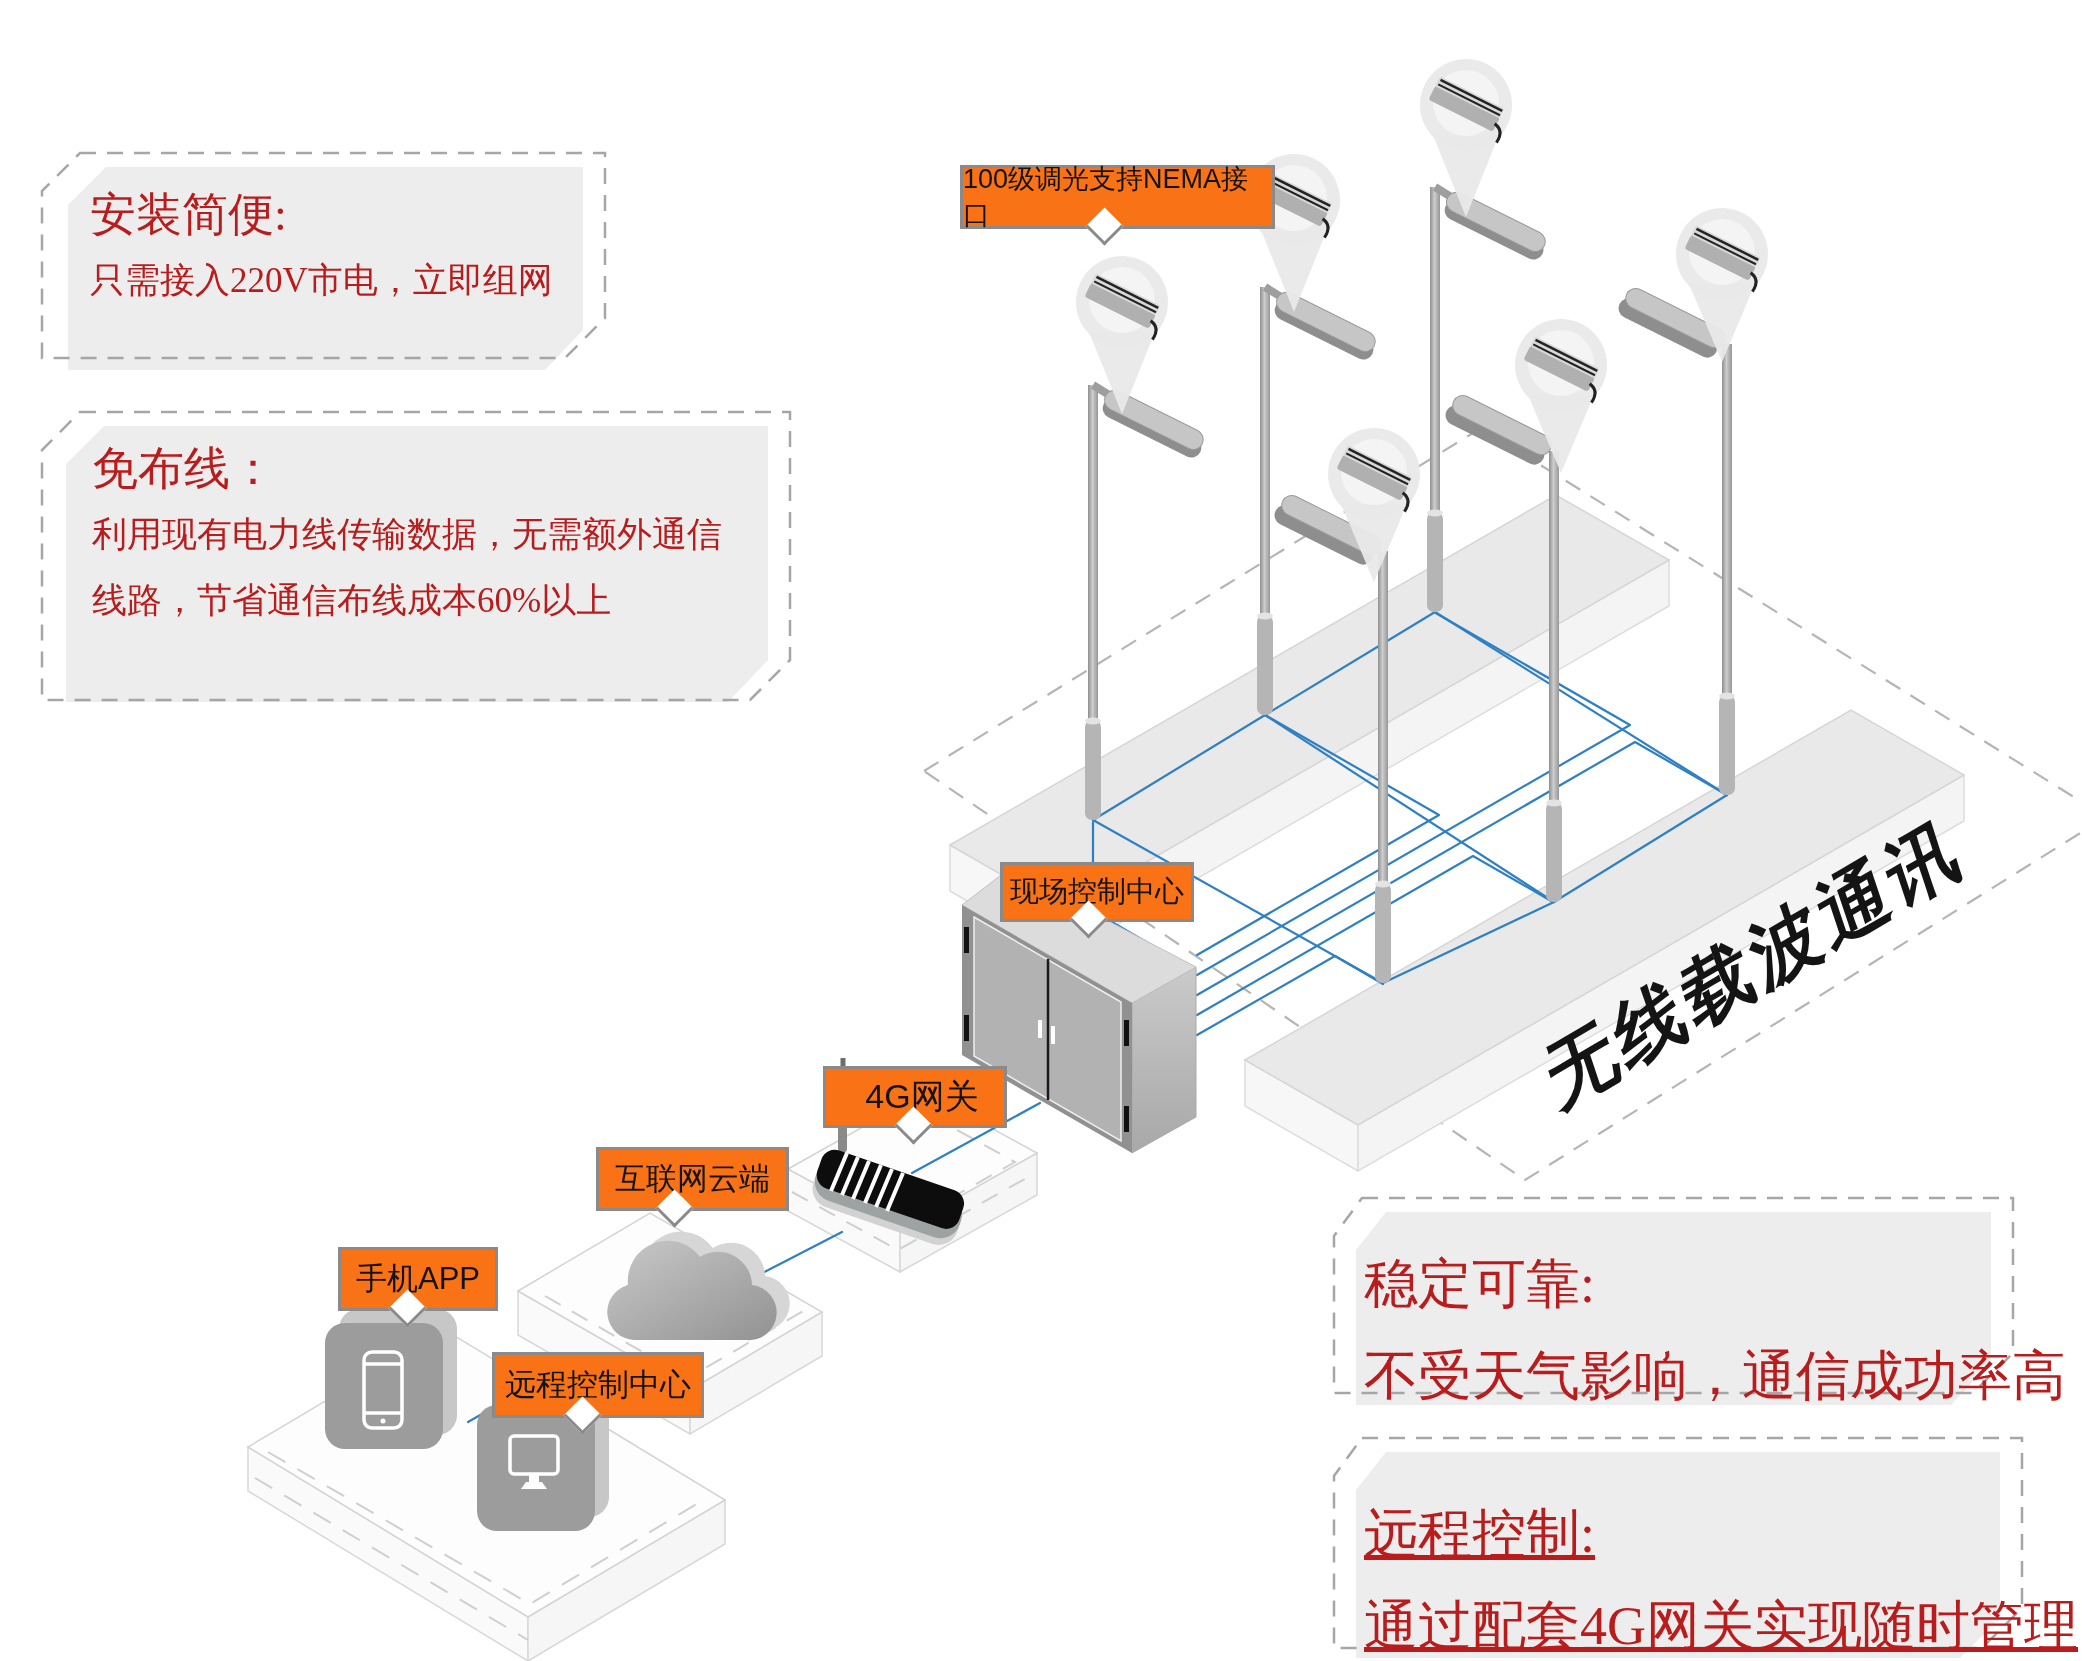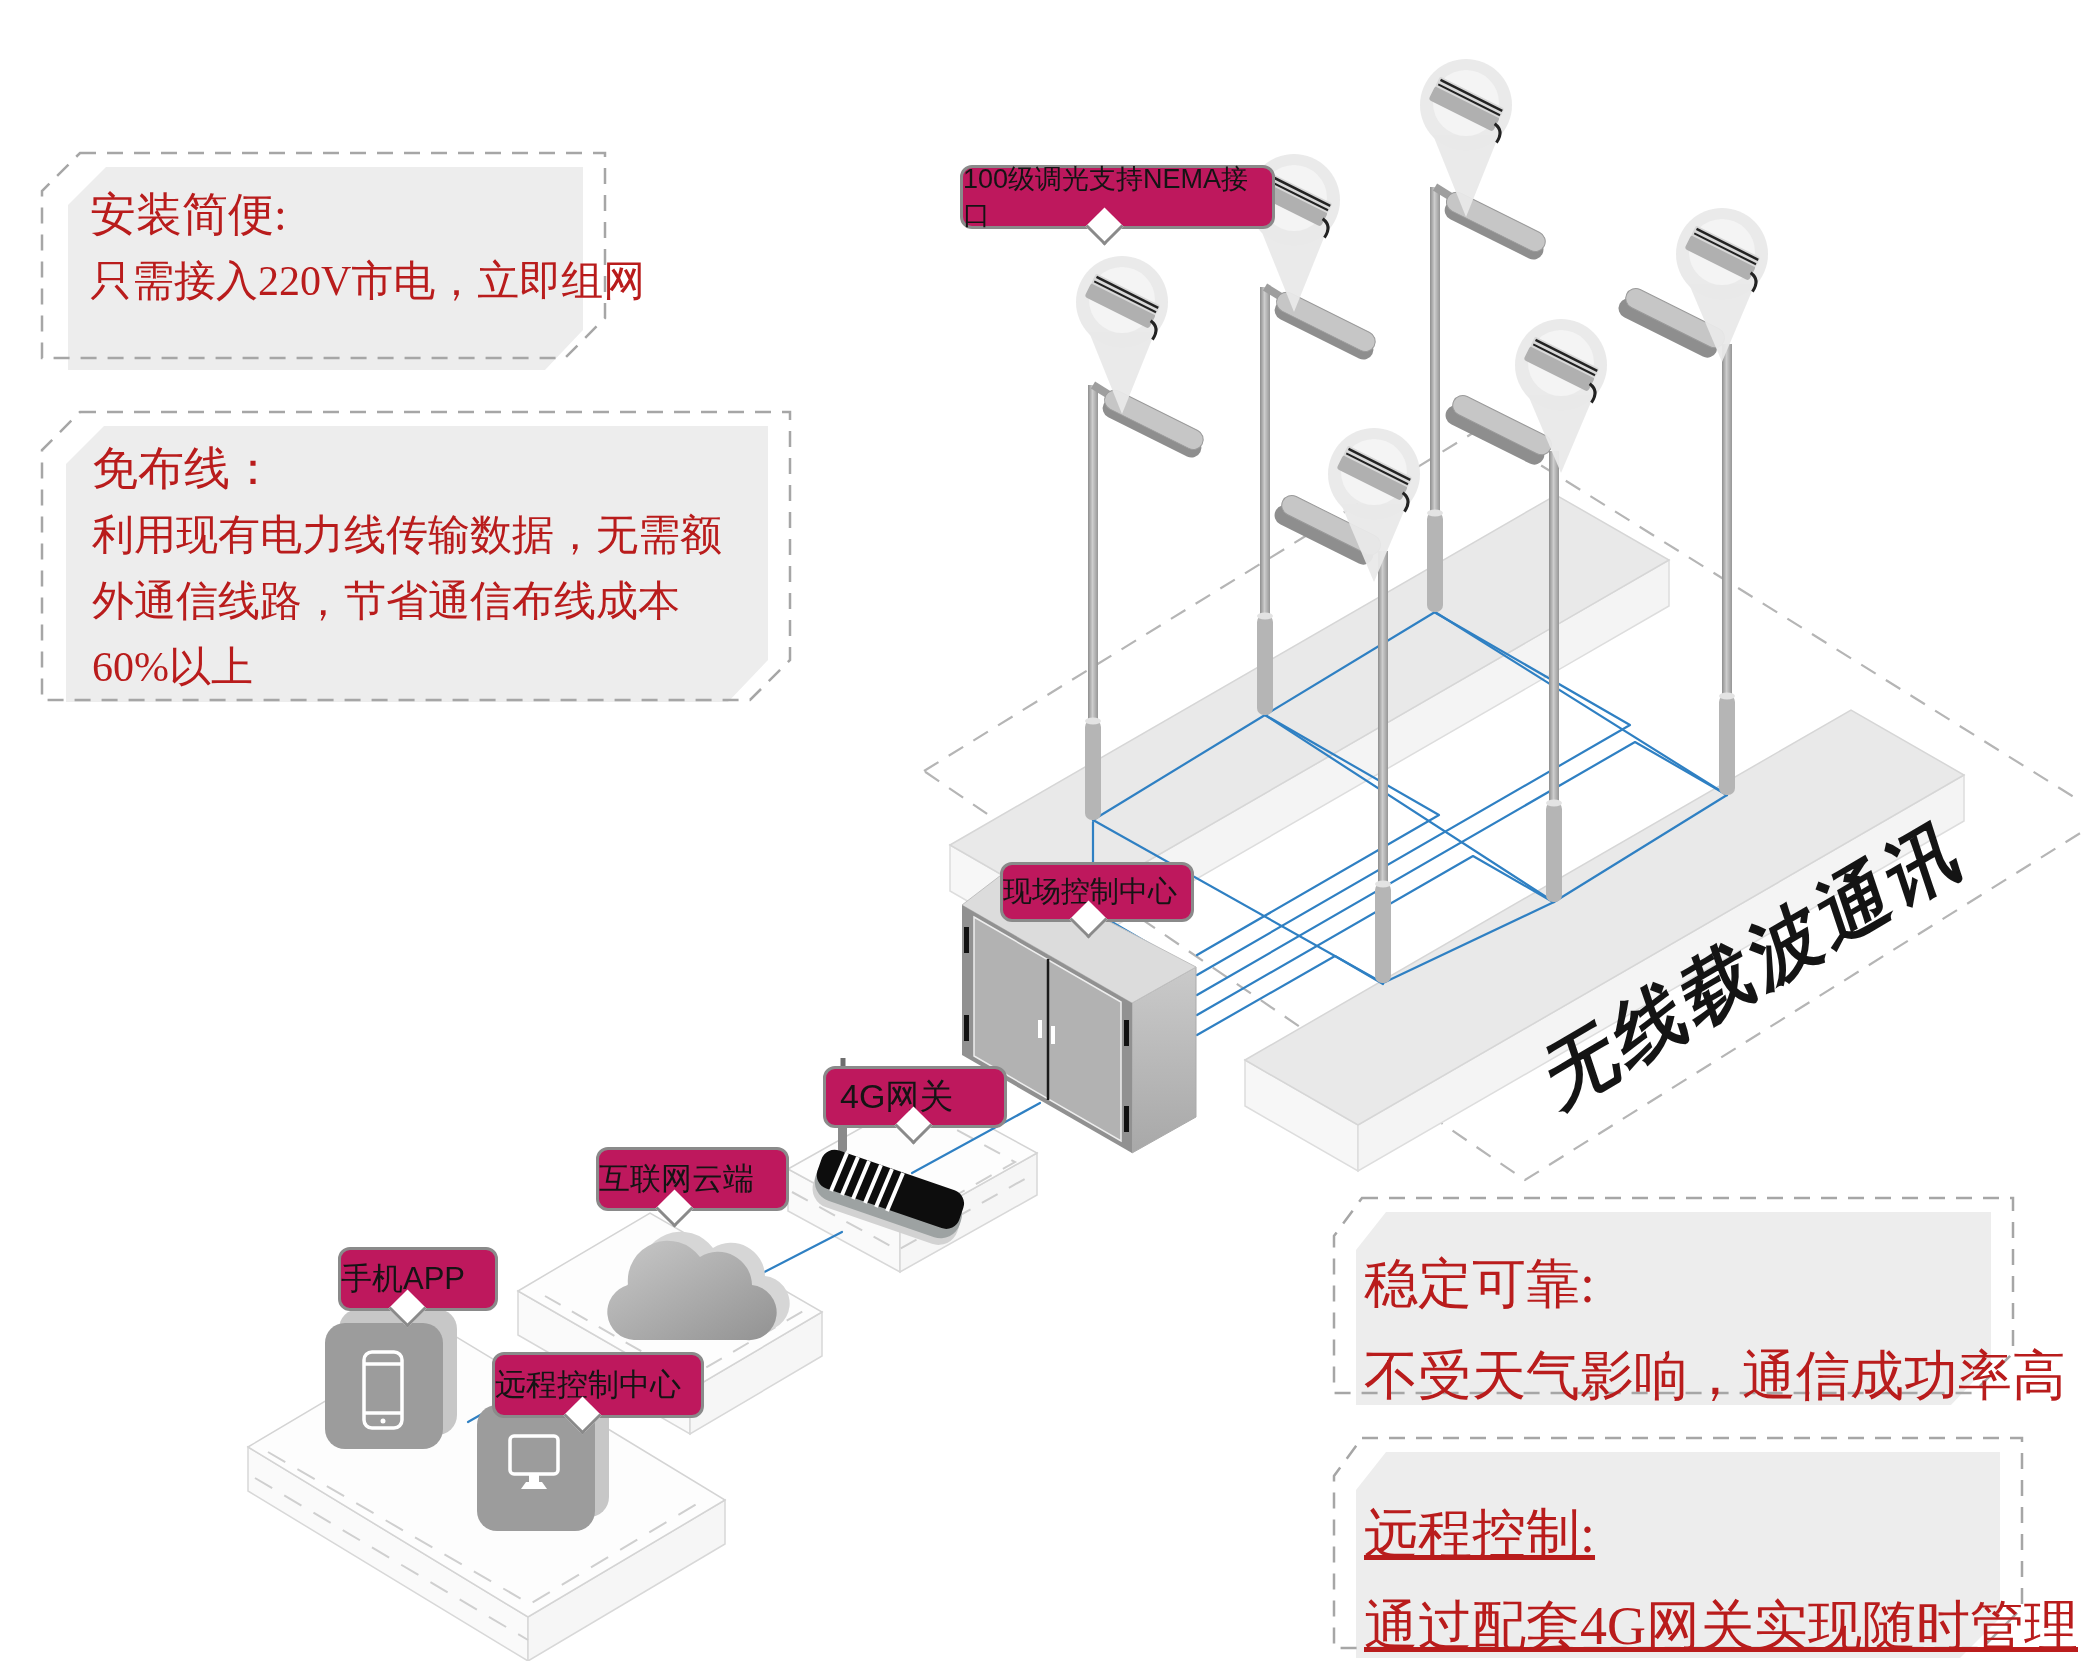--- a/index.html
+++ b/index.html
@@ -3,26 +3,26 @@
 <meta charset="utf-8">
 <style>
   html,body{margin:0;padding:0;background:#fff;}
   .stage{position:relative;width:2082px;height:1661px;background:#ffffff;overflow:hidden;
          font-family:"Liberation Sans","DejaVu Sans",sans-serif;}
   .scene-svg{position:absolute;left:0;top:0;z-index:1;}
   
   .boxtext{position:absolute;z-index:4;color:#b91c1c;
            font-family:"Liberation Serif","DejaVu Serif",serif;}
   .boxtext .t{font-size:46px;line-height:66px;white-space:nowrap;}
-  .boxtext .b{font-size:42px;line-height:66px;}
+  .boxtext .b{font-size:35px;line-height:66px;}
   .boxtext.big .t,.boxtext.big .b{font-size:54px;line-height:72px;margin-top:20px;}
   .nowrap{white-space:nowrap;}
   
-  .bubble{position:absolute;z-index:6;background:#be185d;border:3px solid #8a8a8a;
-          border-radius:12px;display:flex;align-items:center;
+  .bubble{position:absolute;z-index:6;background:#f97316;border:3px solid #8a8a8a;
+          border-radius:0;display:flex;align-items:center;justify-content:center;
           color:#141414;box-sizing:border-box;}
   .bubble::after{content:"";position:absolute;bottom:-14px;left:var(--ax,40px);
           width:24px;height:24px;background:#fff;transform:rotate(45deg);
           border-right:3px solid #8a8a8a;border-bottom:3px solid #8a8a8a;}
 </style>
 </head>
 <body>
 
 <div class="stage">
 

